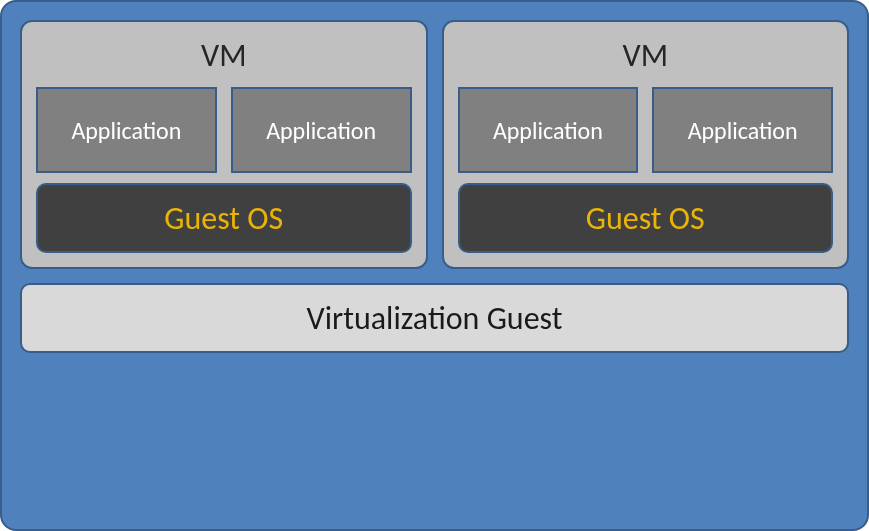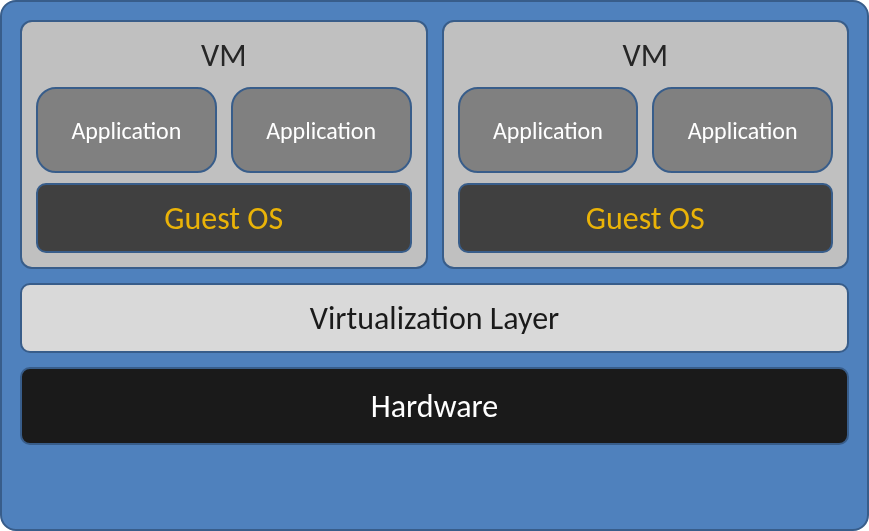--- a/index.html
+++ b/index.html
@@ -42,21 +42,21 @@
     padding: 4px 0 2px 0;
   }
   .app-row {
     display: flex;
     gap: 14px;
   }
   .app-box {
     flex: 1;
     background: #808080;
     border: 2px solid #385d8a;
-    border-radius: 20px;
+    border-radius: 0;
     height: 86px;
     display: flex;
     align-items: center;
     justify-content: center;
     font-size: 24px;
     color: #fff;
   }
   .guest-os {
     background: #404040;
     border: 2px solid #385d8a;
@@ -111,17 +111,16 @@
       <div class="vm-title">VM</div>
       <div class="app-row">
         <div class="app-box">Application</div>
         <div class="app-box">Application</div>
       </div>
       <div class="guest-os">Guest OS</div>
     </div>
 
   </div>
 
-  <div class="virt-layer">Virtualization Layer</div>
+  <div class="virt-layer">Virtualization Guest</div>
 
-  <div class="hardware">Hardware</div>
 
 </div>
 
 </body></html>

